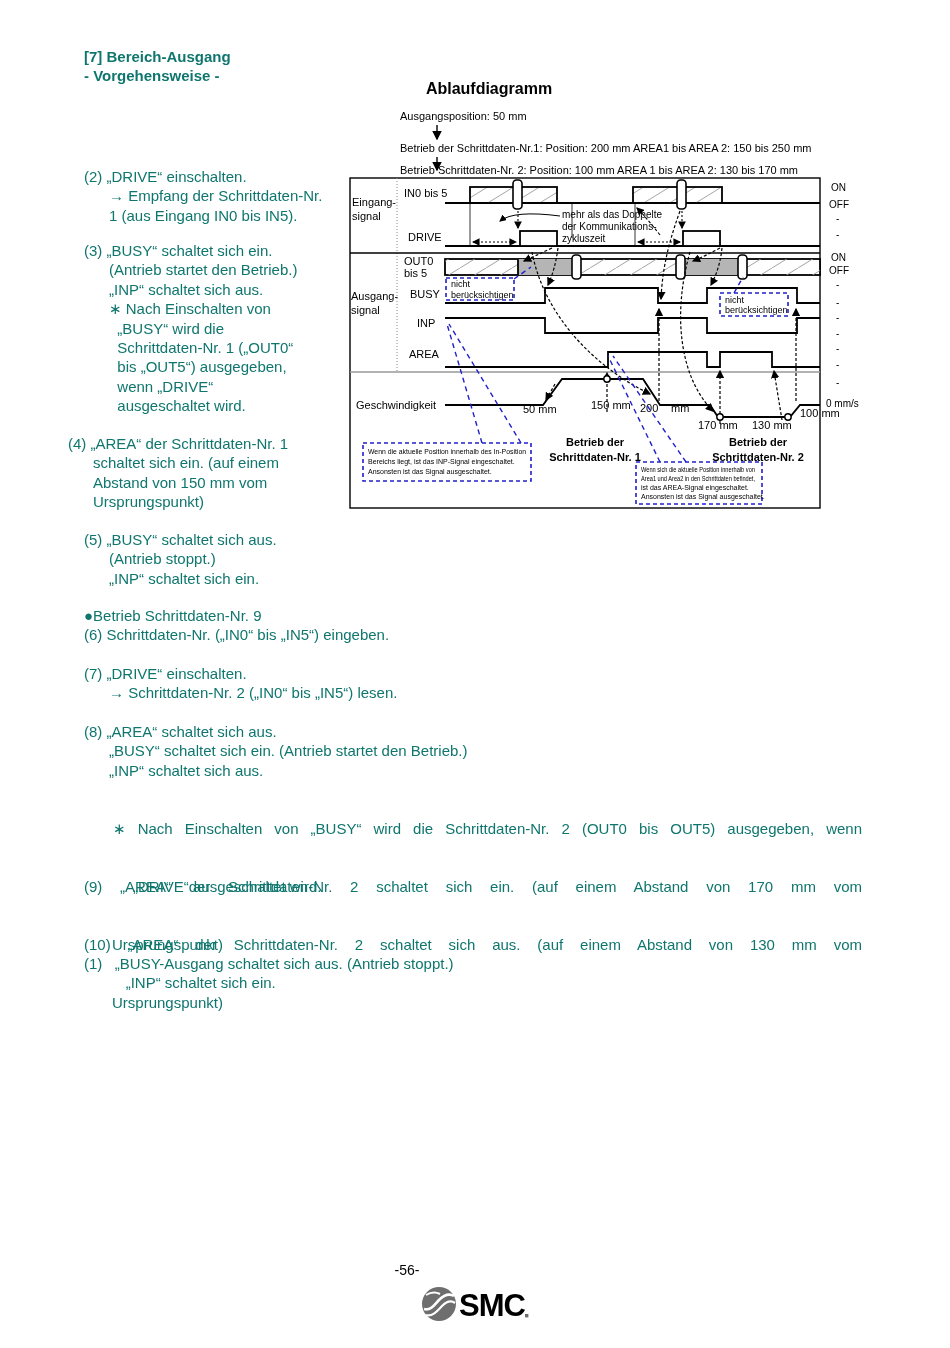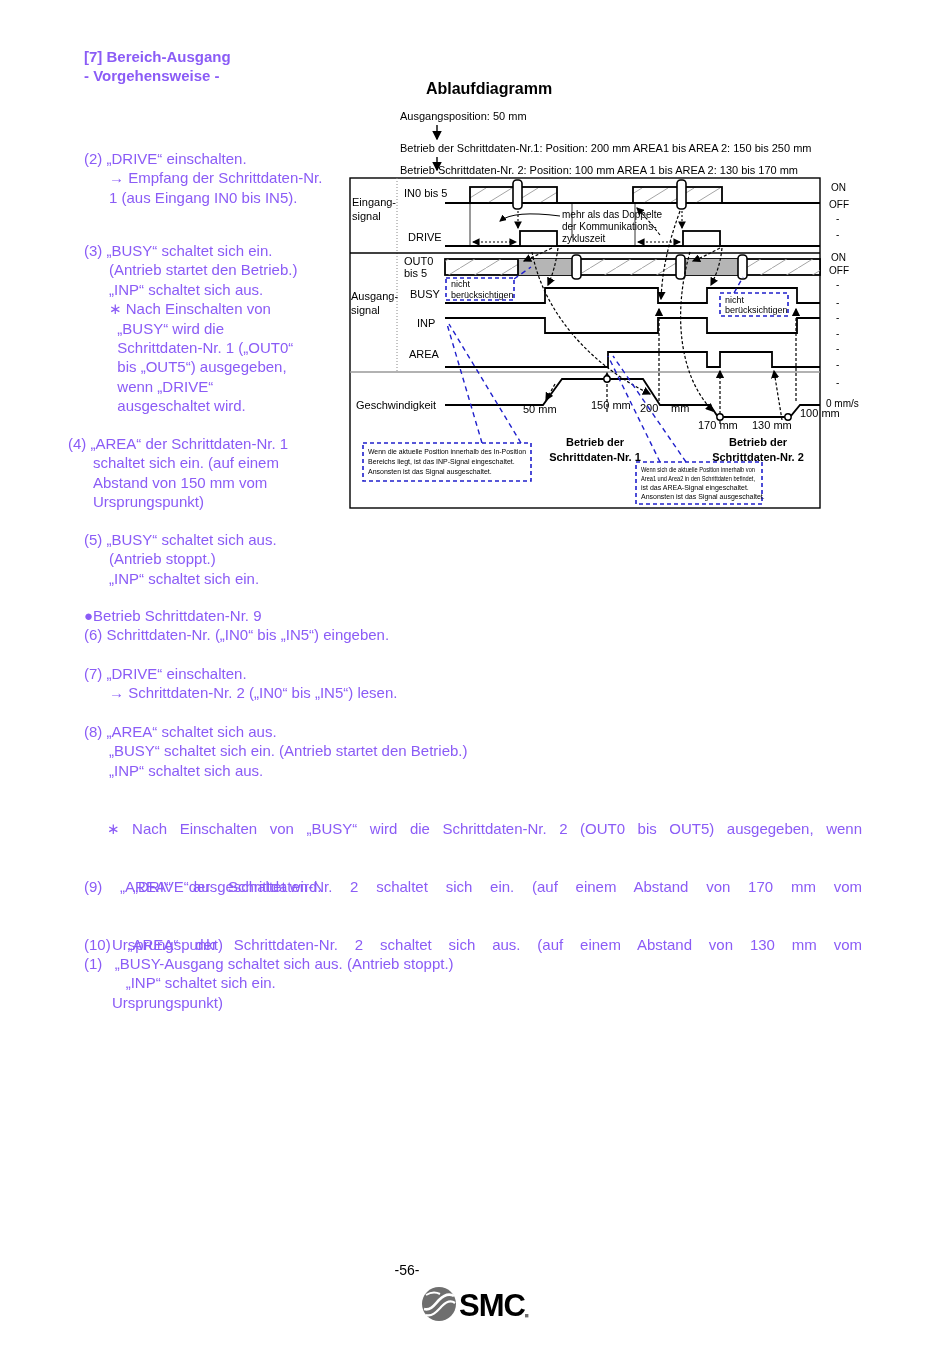--- a/index.html
+++ b/index.html
@@ -1,38 +1,38 @@
 <!DOCTYPE html>
 <html><head>
 <meta charset="utf-8">
 <style>
   html,body{margin:0;padding:0;background:#fff;}
   .page{position:relative;width:950px;height:1348px;background:#fff;overflow:hidden;
         font-family:"Liberation Sans",sans-serif;color:#000;}
-  .tb{position:absolute;white-space:pre-wrap;font-size:15px;line-height:19.4px;color:#8b5cf6;}
+  .tb{position:absolute;white-space:pre-wrap;font-size:15px;line-height:19.4px;color:#0f766e;}
   .b{font-weight:bold;}
   .jl{text-align:justify;text-align-last:justify;}
   .footer-num{position:absolute;left:0;top:1262px;width:814px;text-align:center;font-size:14px;}
   svg text{font-family:"Liberation Sans",sans-serif;fill:#000;}
   .t11{font-size:11px;}
   .t10{font-size:10px;}
   .t9{font-size:9px;}
   .t7{font-size:7px;}
   .tt16{font-size:16px;font-weight:bold;}
   .tt11{font-size:11px;font-weight:bold;}
 </style>
 </head>
 <body>
 
 <div class="page">
 
   <div class="tb b" style="left:84px;top:47px;width:300px"><span>[7] Bereich-Ausgang</span>
 <span>- Vorgehensweise -</span></div>
 
-  <div class="tb" style="left:84px;top:149px;width:300px">(2) „DRIVE“ einschalten.
+  <div class="tb" style="left:84px;top:167px;width:300px">(2) „DRIVE“ einschalten.
       → Empfang der Schrittdaten-Nr.
       1 (aus Eingang IN0 bis IN5).</div>
   <div class="tb" style="left:84px;top:241px;width:300px">(3) „BUSY“ schaltet sich ein.
       (Antrieb startet den Betrieb.)
       „INP“ schaltet sich aus.
       ∗ Nach Einschalten von
         „BUSY“ wird die
         Schrittdaten-Nr. 1 („OUT0“
         bis „OUT5“) ausgegeben,
         wenn „DRIVE“
@@ -46,21 +46,21 @@
       „INP“ schaltet sich ein.</div>
 
   <div class="tb" style="left:84px;top:606px;width:778px">●Betrieb Schrittdaten-Nr. 9
 (6) Schrittdaten-Nr. („IN0“ bis „IN5“) eingeben.</div>
   <div class="tb" style="left:84px;top:664px;width:778px">(7) „DRIVE“ einschalten.
       → Schrittdaten-Nr. 2 („IN0“ bis „IN5“) lesen.</div>
   <div class="tb" style="left:84px;top:722px;width:778px">(8) „AREA“ schaltet sich aus.
       „BUSY“ schaltet sich ein. (Antrieb startet den Betrieb.)
       „INP“ schaltet sich aus.</div>
   <div class="tb" style="left:84px;top:780px;width:778px">
-    <div class="jl" style="margin-left:23px;">∗ Nach Einschalten von „BUSY“ wird die Schrittdaten-Nr. 2 (OUT0 bis OUT5) ausgegeben, wenn</div>
+    <div class="jl" style="margin-left:29px;">∗ Nach Einschalten von „BUSY“ wird die Schrittdaten-Nr. 2 (OUT0 bis OUT5) ausgegeben, wenn</div>
     <div style="margin-left:49px;">„DRIVE“ ausgeschaltet wird.</div>
   </div>
   <div class="tb" style="left:84px;top:838px;width:778px">
     <div class="jl">(9) „AREA“ der Schrittdaten-Nr. 2 schaltet sich ein. (auf einem Abstand von 170 mm vom</div>
     <div style="margin-left:28px;">Ursprungspunkt)</div>
   </div>
   <div class="tb" style="left:84px;top:896px;width:778px">
     <div class="jl">(10) „AREA“ der Schrittdaten-Nr. 2 schaltet sich aus. (auf einem Abstand von 130 mm vom</div>
     <div style="margin-left:28px;">Ursprungspunkt)</div>
   </div>

